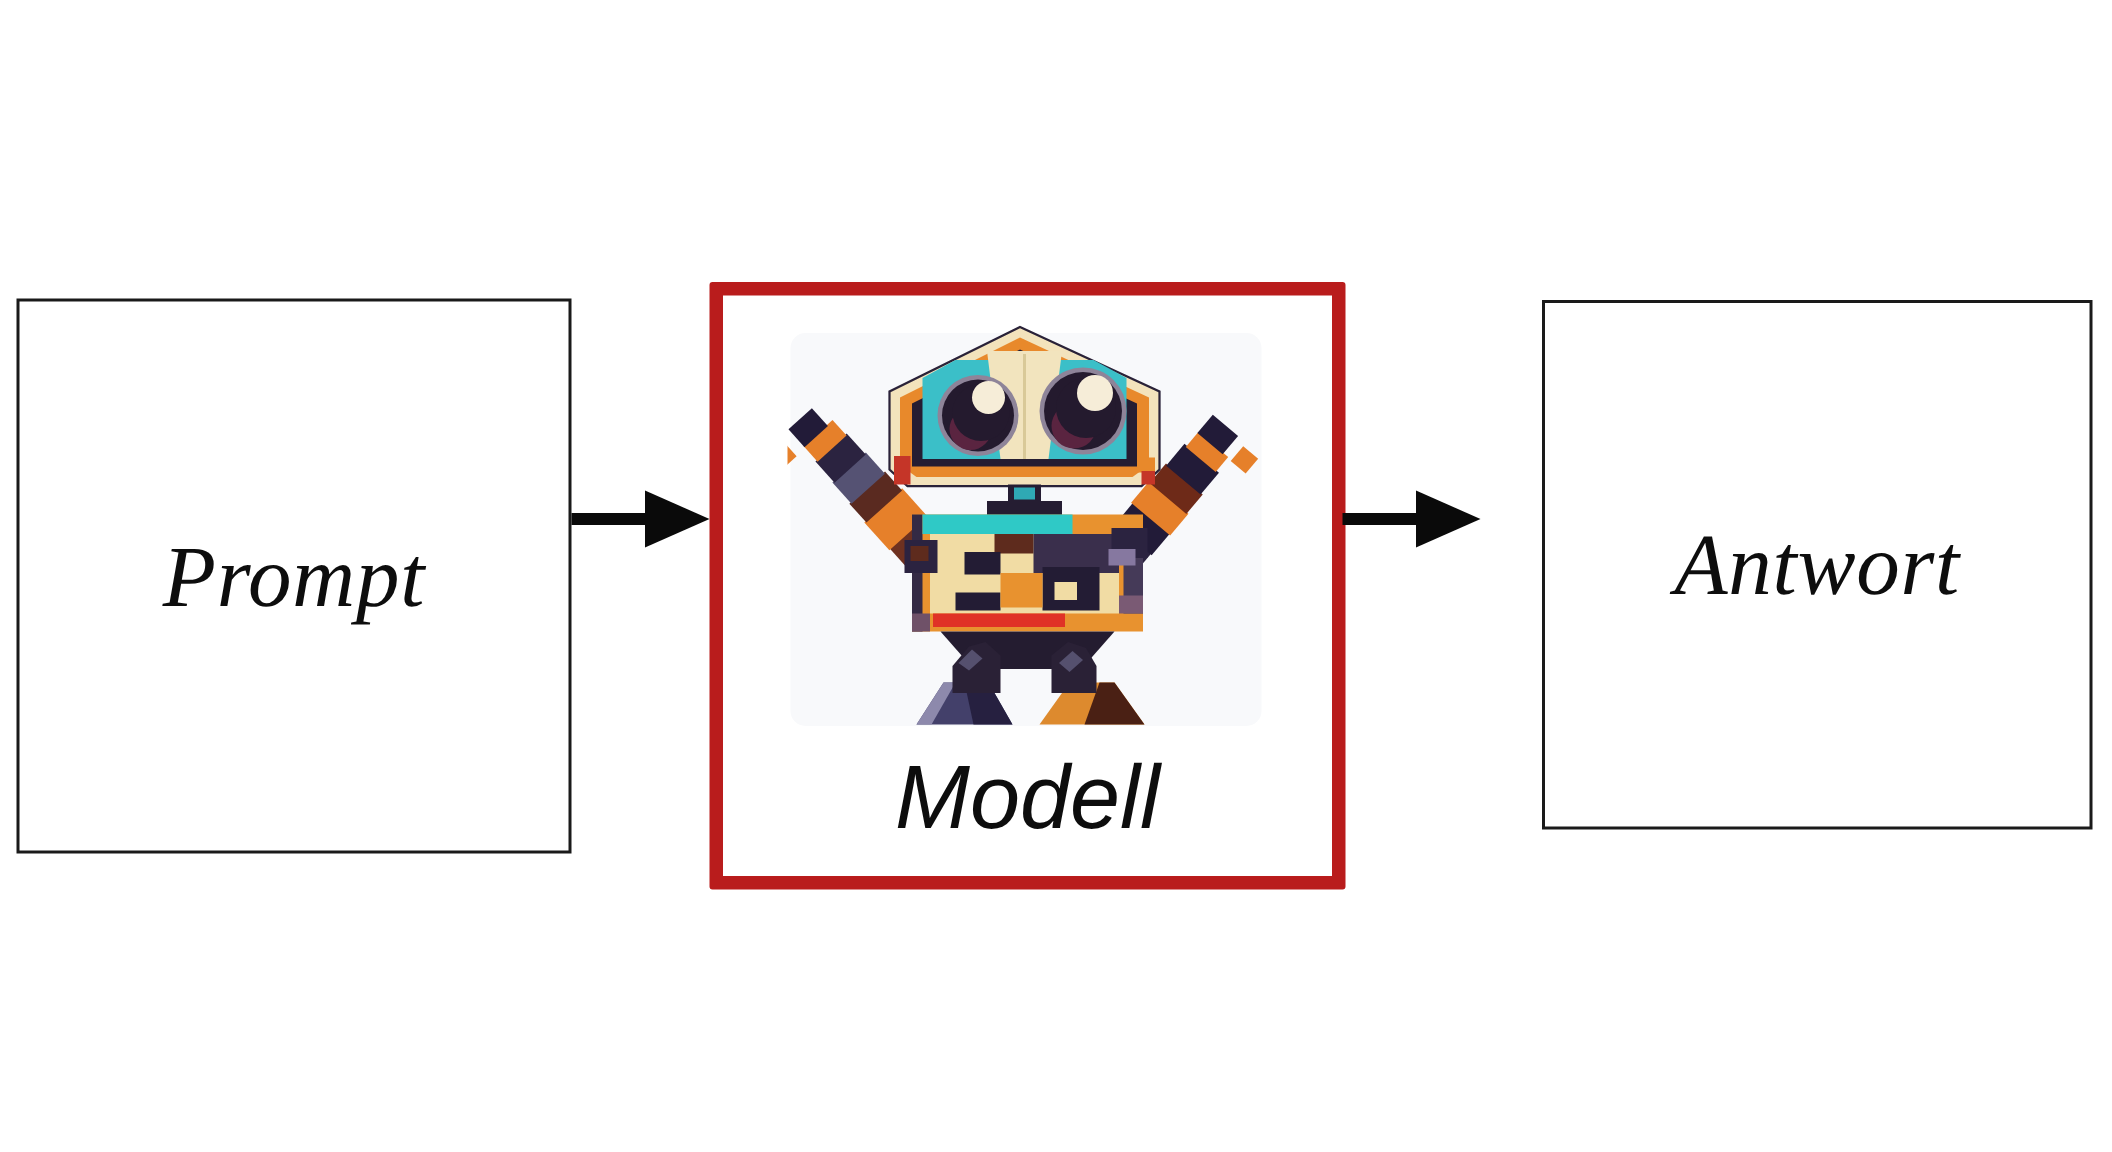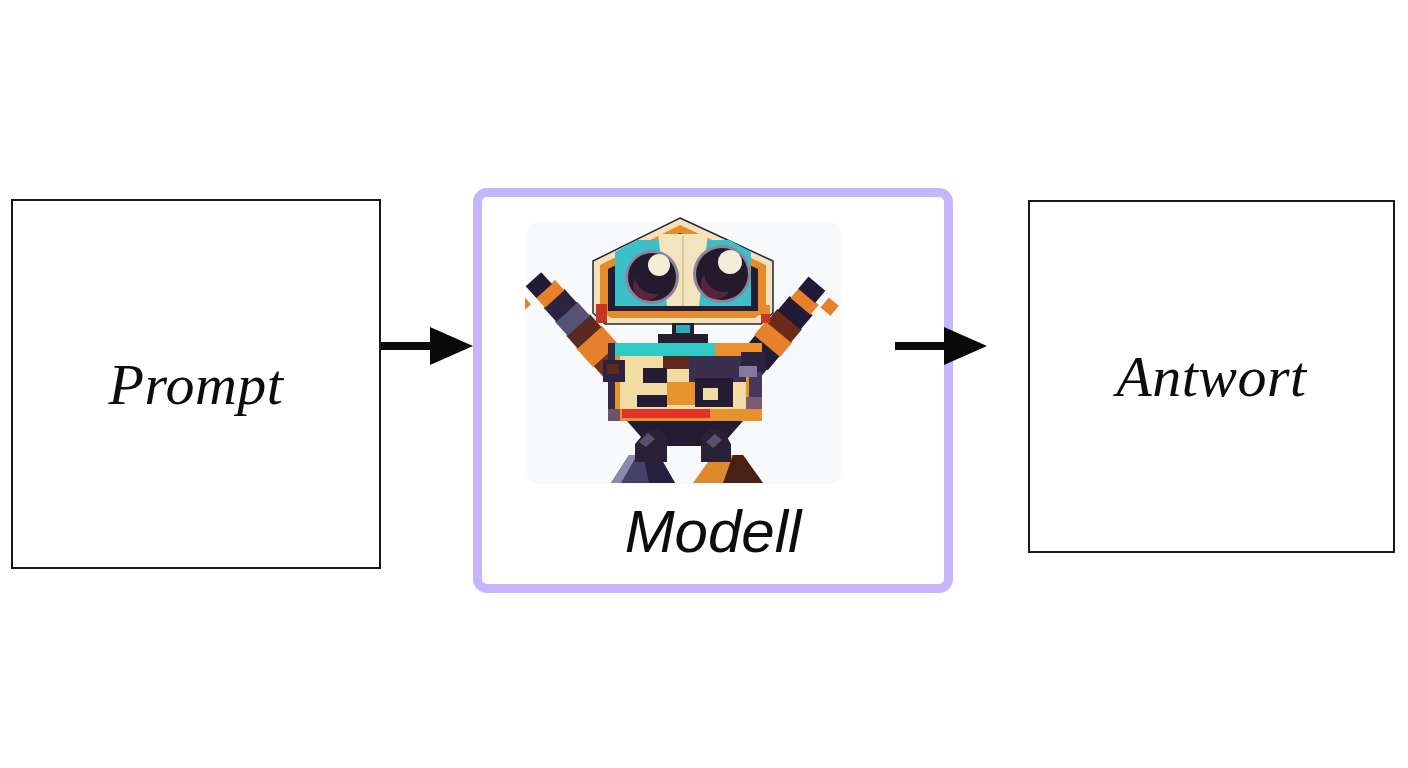--- a/index.html
+++ b/index.html
@@ -26,23 +26,23 @@
     font-size: 58px;
     color: #0d0d0d;
     letter-spacing: 0.5px;
   }
   #box-prompt  { left: 11px;   top: 199px; width: 370px; height: 370px; }
   #box-antwort { left: 1028px; top: 200px; width: 367px; height: 353px; }
   #box-modell {
     position: absolute;
     box-sizing: border-box;
     left: 473px; top: 188px;
-    width: 480px; height: 405px;
-    border: 9px solid #c4b5fd;
-    border-radius: 14px;
+    width: 424px; height: 405px;
+    border: 9px solid #b91c1c;
+    border-radius: 2px;
     background: #ffffff;
   }
   #robot-svg {
     position: absolute;
     left: 43px; top: 19px;
     width: 320px; height: 272px;
   }
   .model-label {
     position: absolute;
     left: 0; right: 0;

